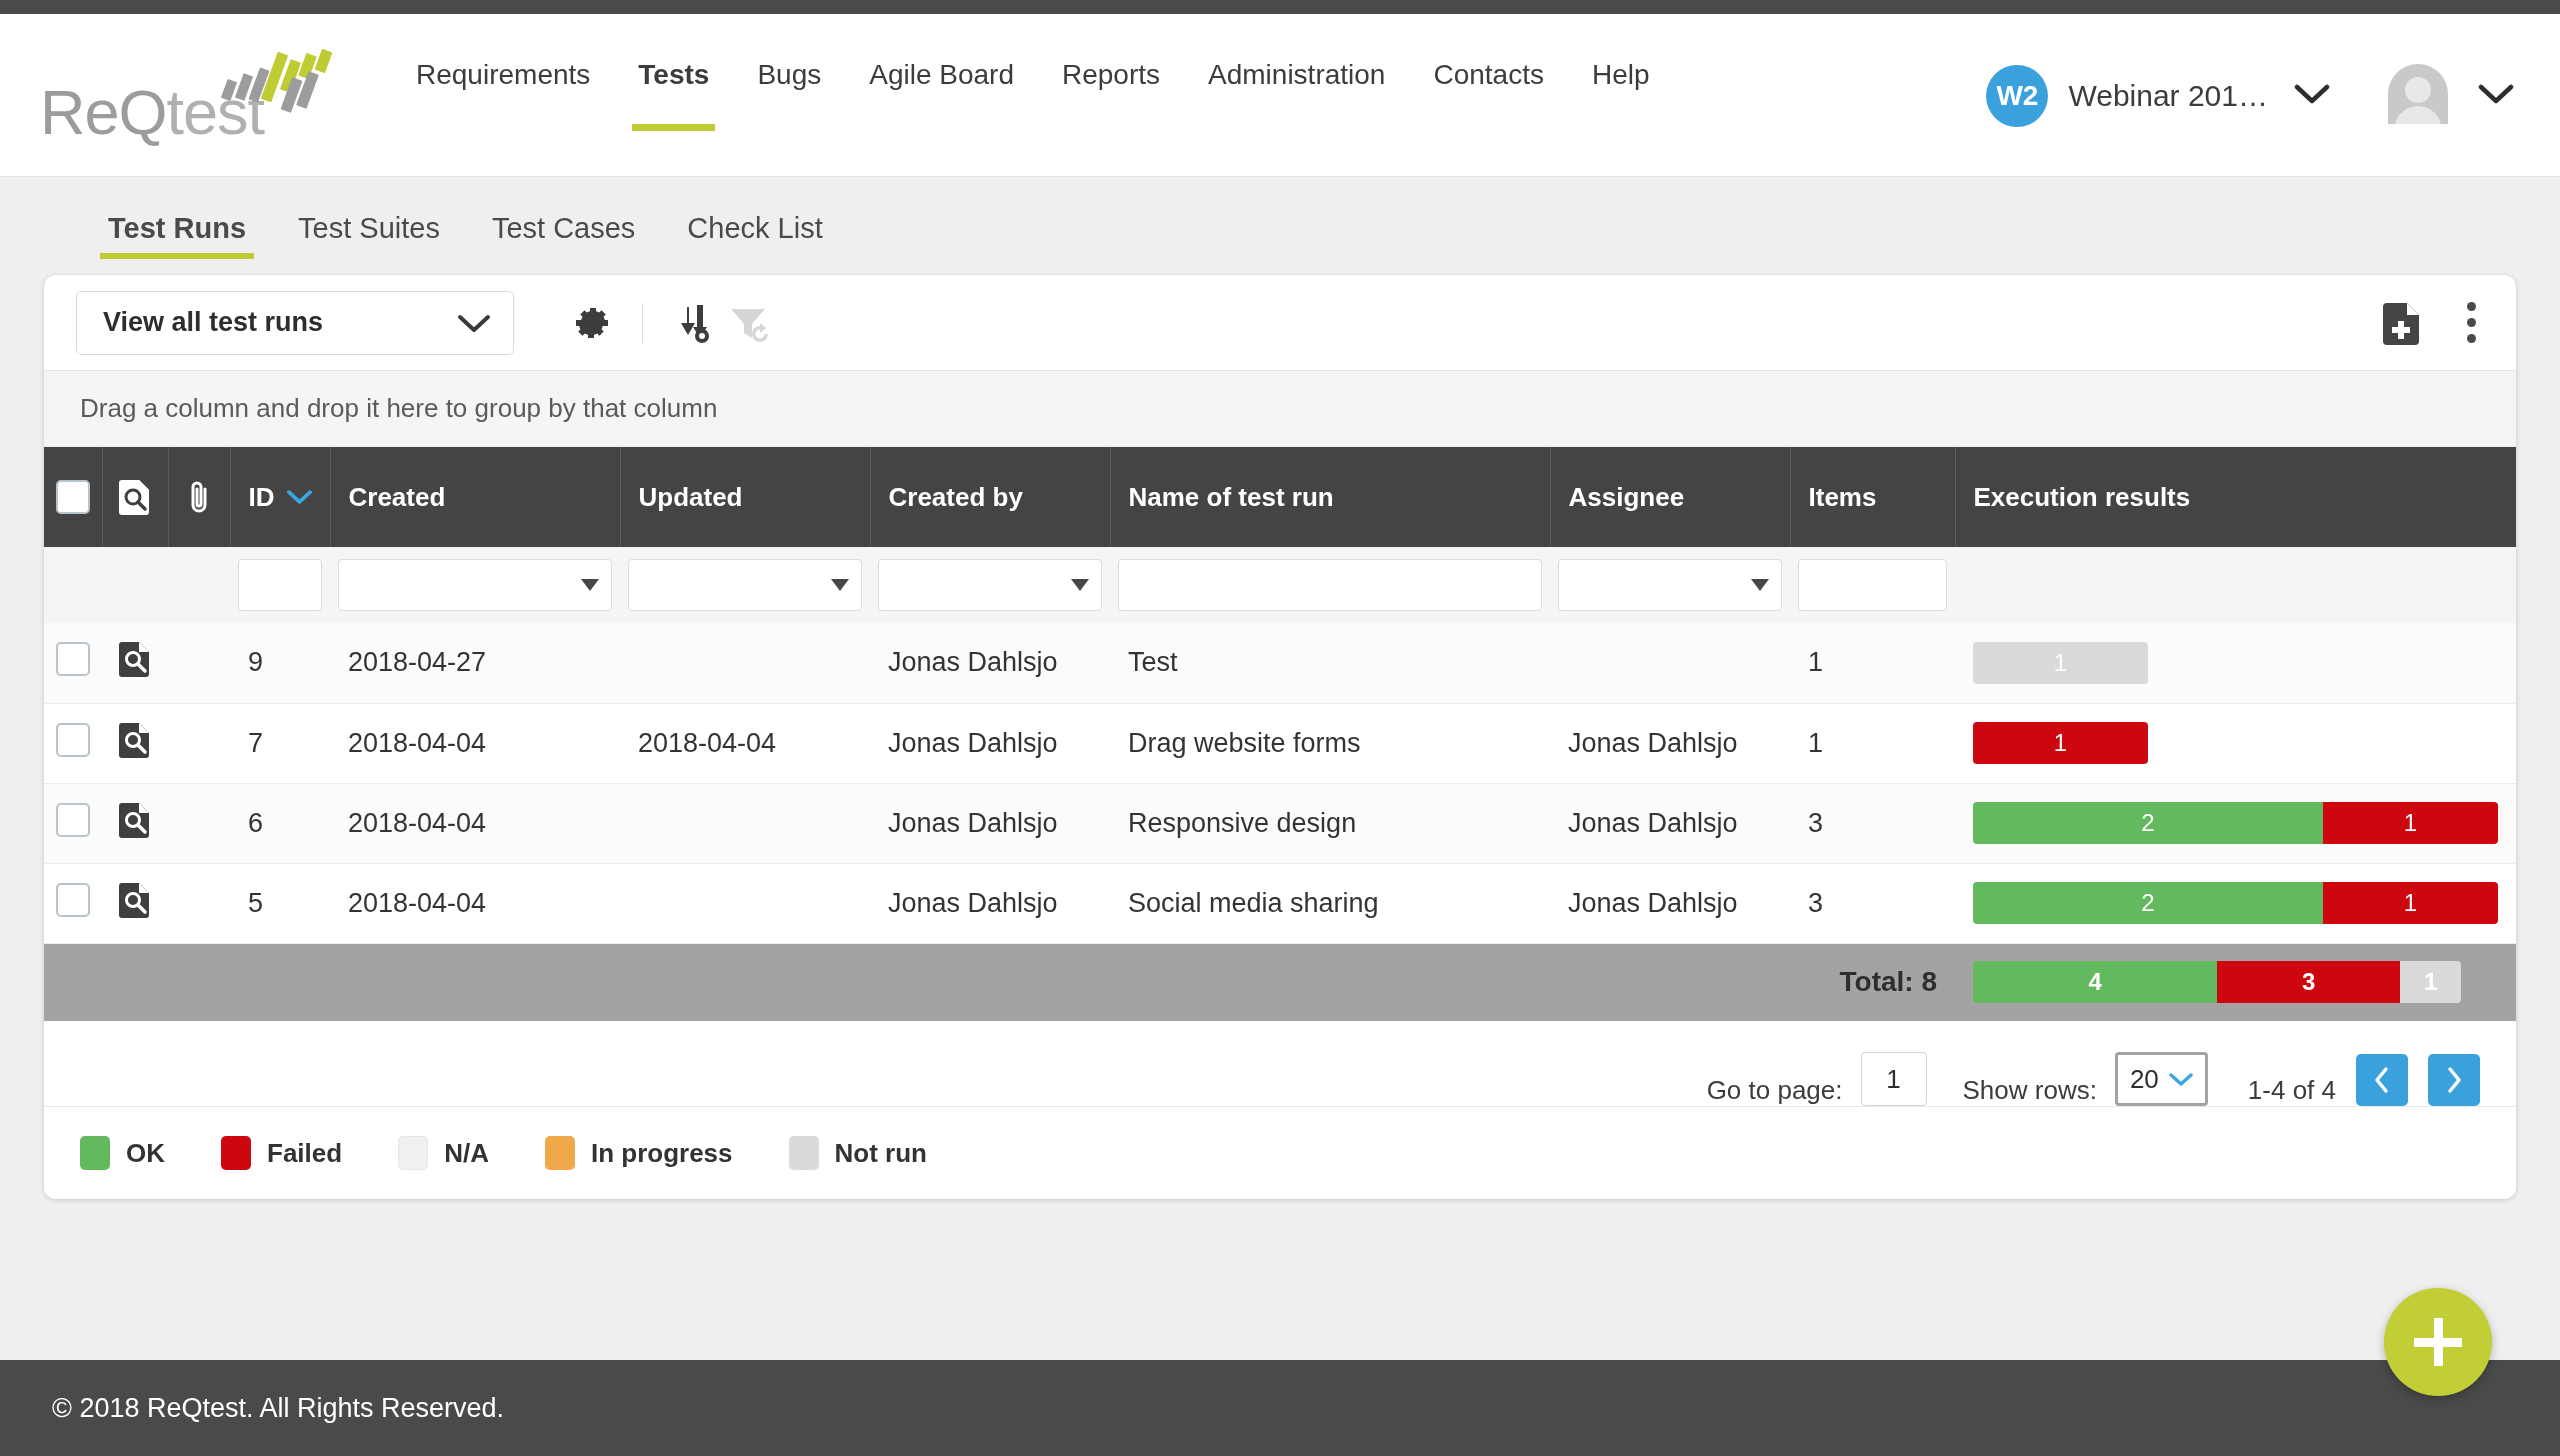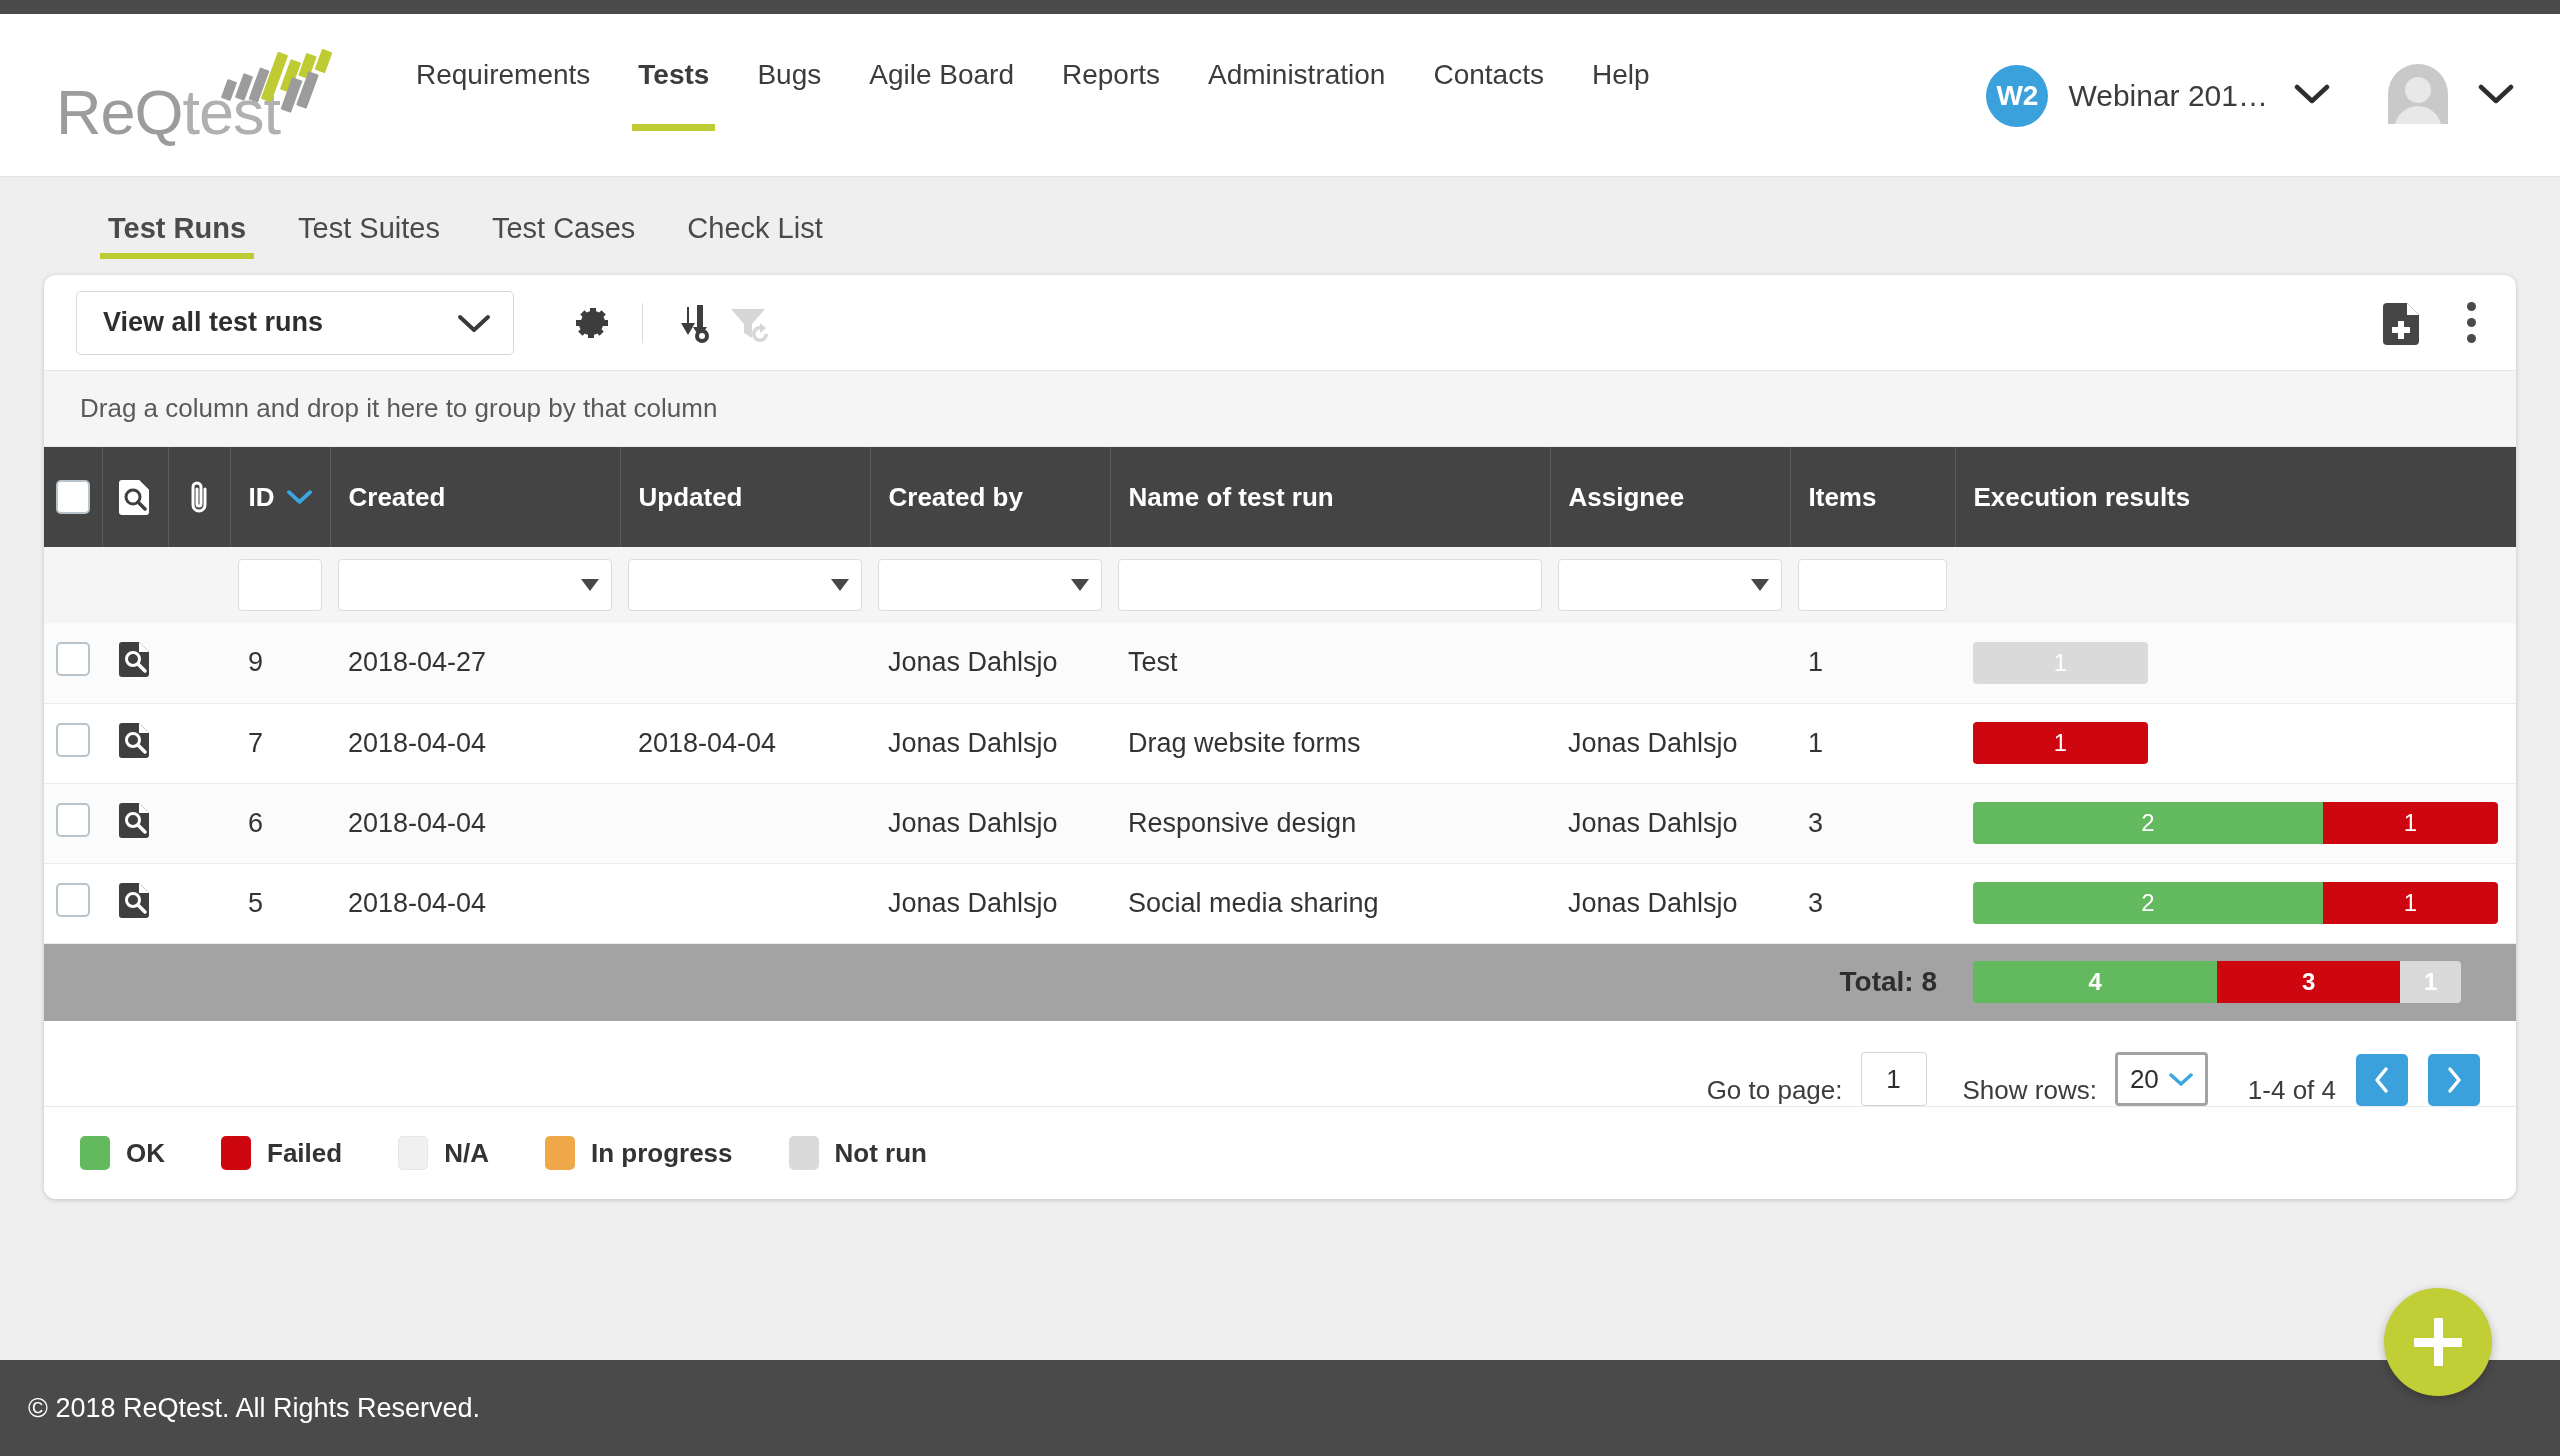--- a/index.html
+++ b/index.html
@@ -14,21 +14,21 @@
 
   
   .header {
     height: 163px; background: #ffffff; position: relative;
     display: flex; align-items: center;
     border-bottom: 1px solid #e3e3e3;
   }
   .logo-wrap { margin-left: 40px; width: 270px; position: relative; height: 110px; }
   .logo-text {
     font-size: 63px; color: #9c9c9c; letter-spacing: -1px;
-    position: absolute; left: 16px; top: 36px; font-weight: 400;
+    position: absolute; left: 0; top: 36px; font-weight: 400;
   }
   .logo-bars { position: absolute; left: 184px; top: 8px; width: 120px; height: 62px; }
   .logo-bars i { position: absolute; display: block; border-radius: 1px; transform: rotate(20deg); }
 
   
   .mainnav { display: flex; align-items: center; height: 100%; margin-left: 82px; }
   .mainnav a {
     font-size: 28px; color: #3c3c3c; text-decoration: none;
     padding: 0 24px 40px 24px; position: relative; white-space: nowrap;
   }
@@ -163,21 +163,21 @@
 
   
   .legend { height: 92px; display: flex; align-items: center; padding-left: 36px; gap: 0; background:#fff; }
   .lgitem { display:flex; align-items:center; margin-right: 56px; }
   .swatch { width: 30px; height: 34px; border-radius: 5px; margin-right: 16px; }
   .lgtxt { font-size: 26px; font-weight: bold; color: #333; }
 
   
   .footer {
     position: absolute; left: 0; bottom: 0; width: 100%; height: 96px;
-    background: #4a4a4a; display: flex; align-items: center; padding-left: 28px;
+    background: #4a4a4a; display: flex; align-items: center; padding-left: 52px;
   }
   .footer span { color: #fff; font-size: 27px; }
 
   
   .fab {
     position: absolute; right: 68px; bottom: 60px; width: 108px; height: 108px;
     border-radius: 50%; background: #c2ce35; display: flex; align-items: center;
     justify-content: center; box-shadow: 0 3px 10px rgba(0,0,0,.25); z-index: 5;
   }
   .fab .plus-h { position:absolute; width: 48px; height: 9px; background:#fff; border-radius:1px; }

